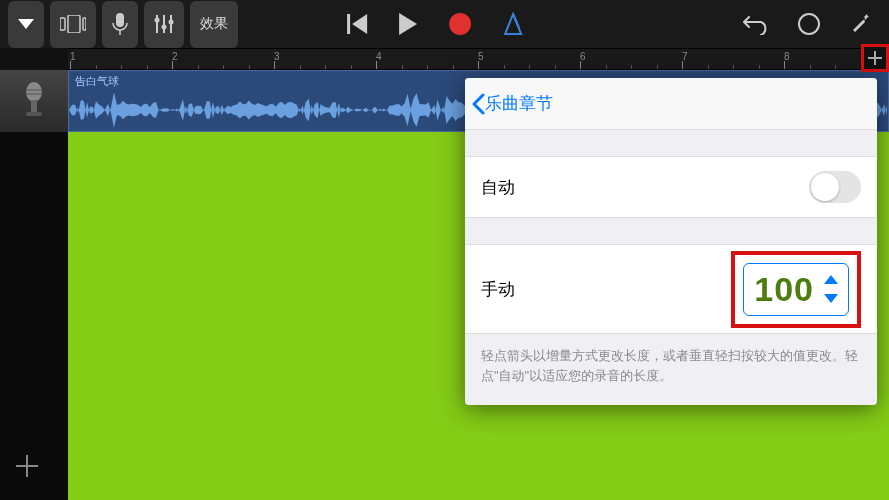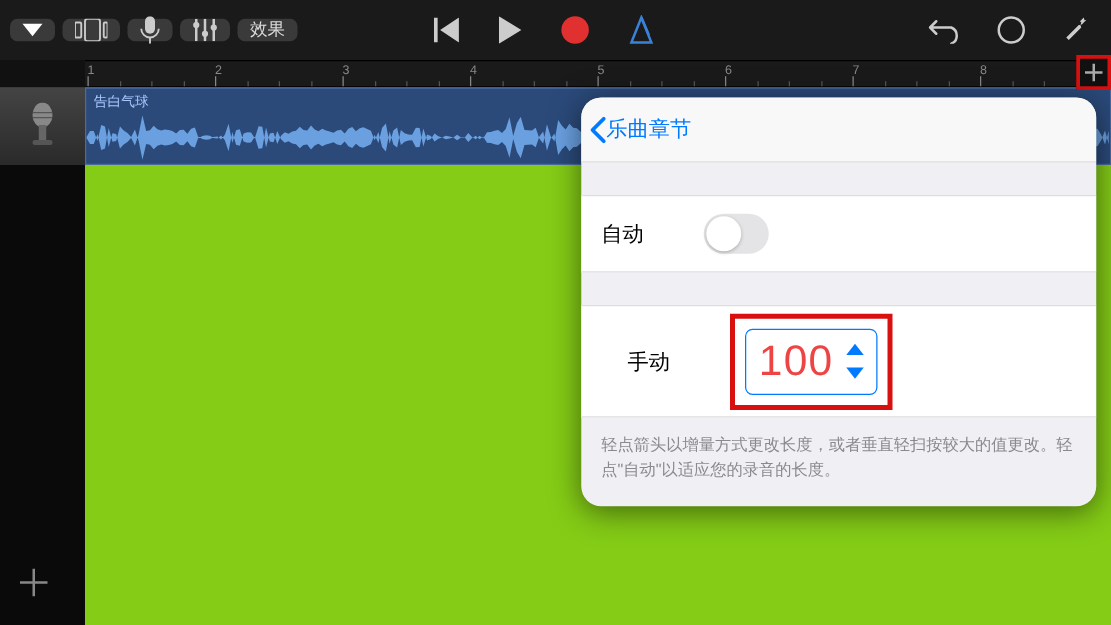--- a/index.html
+++ b/index.html
@@ -15,21 +15,21 @@
     height: 48px;
     background: #1a1a1a;
     display: flex;
     align-items: center;
     padding: 0 8px;
     gap: 6px;
   }
   .tb-btn {
     background: #3a3a3a;
     border-radius: 6px;
-    height: 18px;
+    height: 47px;
     display: flex;
     align-items: center;
     justify-content: center;
     padding: 0 10px;
     color: #ddd;
     font-size: 14px;
   }
   .tb-tri { width: 0; height: 0; border-left: 8px solid transparent; border-right: 8px solid transparent; border-top: 10px solid #fff; }
   .tb-center { display: flex; gap: 30px; align-items: center; position: absolute; left: 50%; transform: translateX(-55%); }
   .tb-right { display: flex; gap: 28px; align-items: center; margin-left: auto; padding-right: 10px; }
@@ -89,21 +89,21 @@
     position: absolute;
     left: 14px; bottom: 14px;
     color: #888; font-size: 28px;
   }
   
   .popover {
     position: absolute;
     top: 78px; right: 12px;
     width: 412px;
     background: #efeff4;
-    border-radius: 16px;
+    border-radius: 4px;
     box-shadow: 0 4px 24px rgba(0,0,0,.5);
     z-index: 20;
     overflow: hidden;
   }
   .pop-header {
     display: flex;
     align-items: center;
     height: 52px;
     background: #f8f8f8;
     border-bottom: 1px solid #ddd;
@@ -127,26 +127,27 @@
   }
   .pop-sec {
     background: #fff;
     border-top: 1px solid #ddd;
     border-bottom: 1px solid #ddd;
   }
   .m-top { margin-top: 26px; }
   .row {
     display: flex;
     align-items: center;
+    justify-content: space-between;
     padding: 14px 16px;
     font-size: 17px;
     color: #000;
     gap: 48px;
   }
-  .manual-row { height: 88px; margin-left: 21px; }
+  .manual-row { height: 88px; }
   .switch {
     width: 52px; height: 32px;
     background: #e4e4e6;
     border-radius: 16px;
     position: relative;
   }
   .switch::after {
     content: '';
     position: absolute;
     width: 28px; height: 28px;
@@ -161,23 +162,23 @@
   }
   .stepper {
     border: 1px solid #007aff;
     border-radius: 6px;
     display: flex;
     align-items: center;
     padding: 6px 10px;
     gap: 10px;
   }
   .stepper-val {
-    color: #ef4444;
+    color: #4d7c0f;
     font-size: 34px;
-    font-weight: 400;
+    font-weight: 700;
     letter-spacing: 1px;
   }
   .stepper-arrows { display: flex; flex-direction: column; gap: 10px; }
   .arr-up { width: 0; height: 0; border-left: 7px solid transparent; border-right: 7px solid transparent; border-bottom: 9px solid #007aff; }
   .arr-down { width: 0; height: 0; border-left: 7px solid transparent; border-right: 7px solid transparent; border-top: 9px solid #007aff; }
   .hint {
     padding: 12px 16px 20px;
     color: #8a8a8e;
     font-size: 13px;
     line-height: 1.5;

